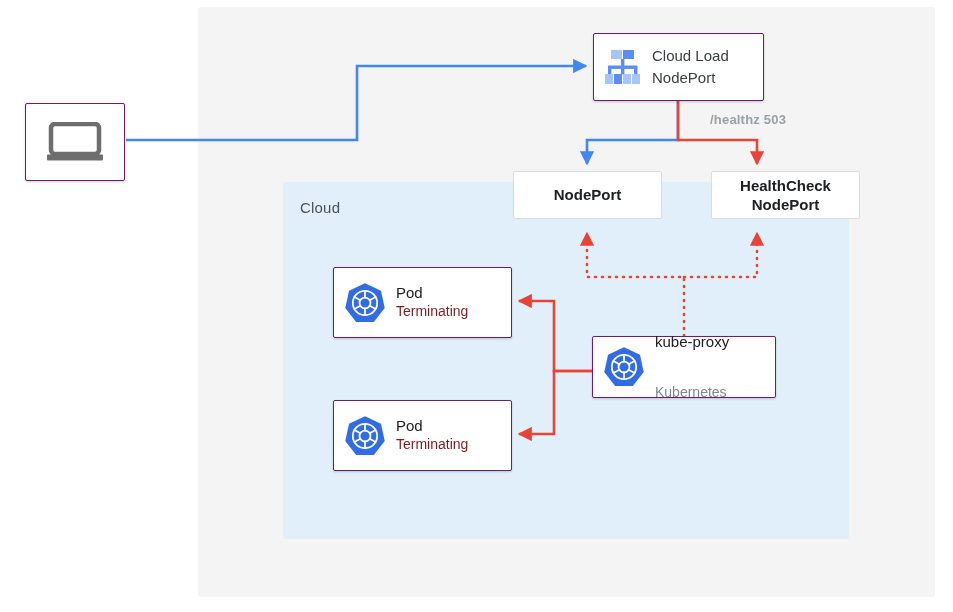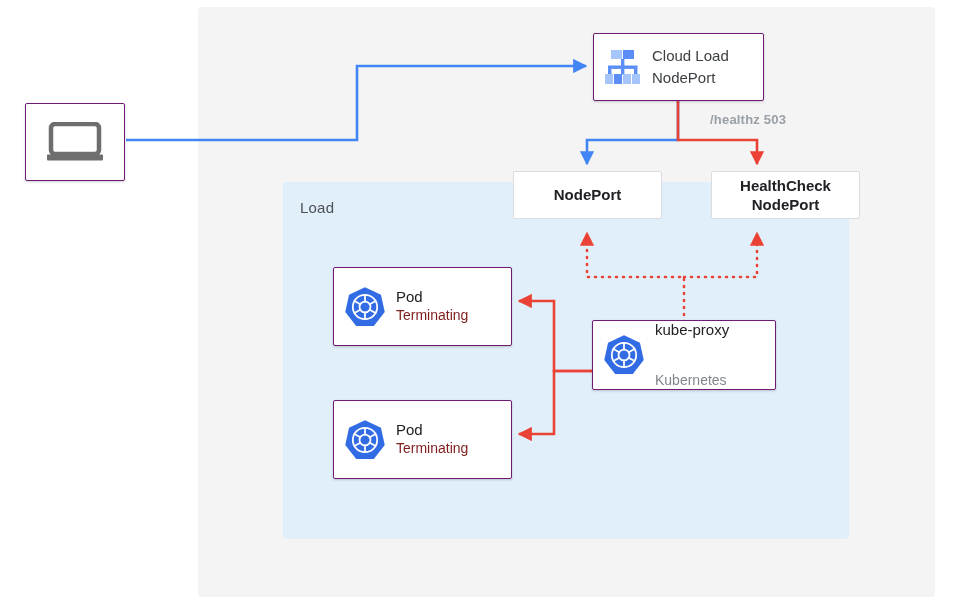--- a/index.html
+++ b/index.html
@@ -98,21 +98,21 @@
   .port-label {
     font-size: 15px;
     font-weight: bold;
     color: #202124;
     text-align: center;
     line-height: 1.3;
   }
 
   
   .pod-card {
-    width: 179px; height: 79px;
+    width: 179px; height: 71px;
     display: flex;
     align-items: center;
   }
   #pod-1 { left: 333px; top: 267px; }
   #pod-2 { left: 333px; top: 400px; }
   .k8s-icon-wrap {
     width: 62px;
     display: flex;
     justify-content: center;
     align-items: center;
@@ -123,22 +123,22 @@
     font-size: 15px;
     color: #202124;
   }
   .pod-sub {
     font-size: 14px;
     color: #7f1d1d;
   }
 
   
   #kubeproxy-card {
-    left: 592px; top: 320px;
-    width: 184px; height: 70px;
+    left: 592px; top: 336px;
+    width: 184px; height: 62px;
     display: flex;
     align-items: center;
   }
   #kubeproxy-text { line-height: 1.25; }
   #kubeproxy-title {
     font-size: 15px;
     color: #202124;
   }
   #kubeproxy-sub {
     font-size: 14px;
@@ -163,21 +163,21 @@
   }
 </style>
 </head>
 <body>
 
 <div id="canvas">
 
   <div class="abs" id="outer-panel"></div>
 
   <div class="abs" id="nodes-panel"></div>
-  <div class="abs" id="nodes-label">Load</div>
+  <div class="abs" id="nodes-label">Cloud</div>
 
   <svg class="abs" id="edges" viewBox="0 0 953 612" xmlns="http://www.w3.org/2000/svg">
     <defs>
       <marker id="arrow-blue" viewBox="0 0 10 10" refX="9" refY="5" markerWidth="5.5" markerHeight="5.5" orient="auto-start-reverse">
         <path d="M 0 0 L 10 5 L 0 10 z" fill="#4285f4"></path>
       </marker>
       <marker id="arrow-red" viewBox="0 0 10 10" refX="9" refY="5" markerWidth="5.5" markerHeight="5.5" orient="auto-start-reverse">
         <path d="M 0 0 L 10 5 L 0 10 z" fill="#ea4335"></path>
       </marker>
     </defs>

